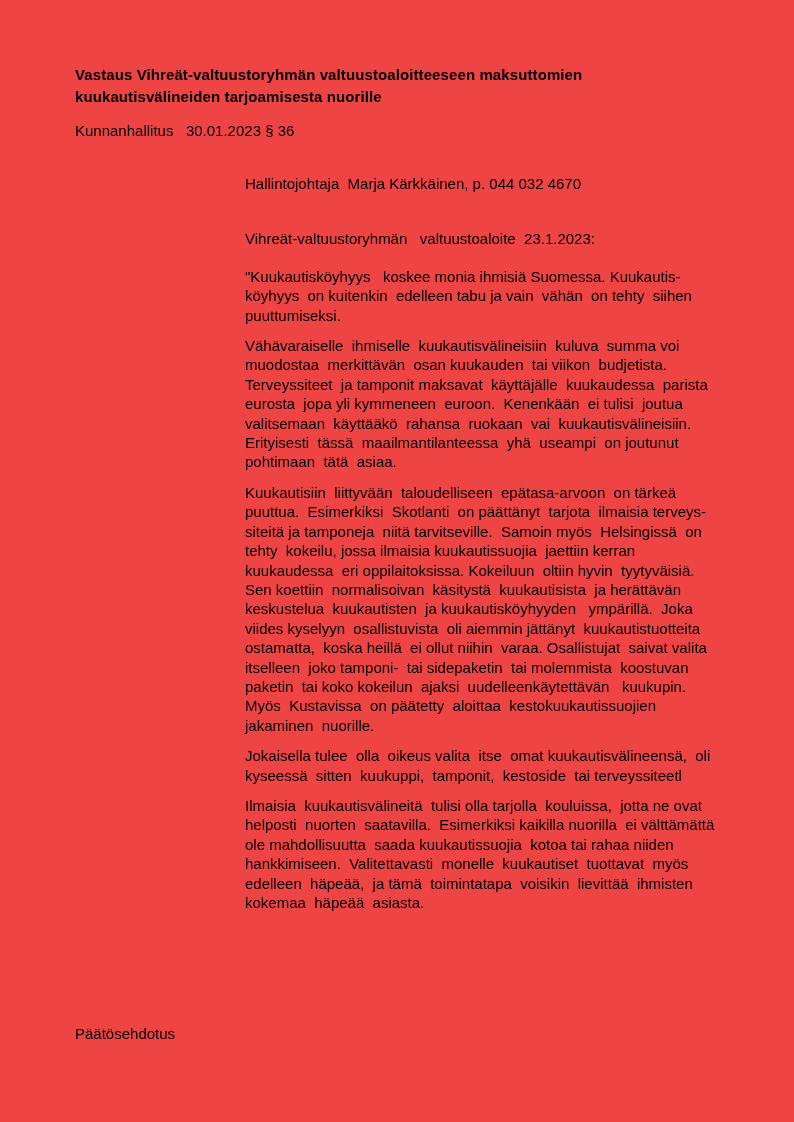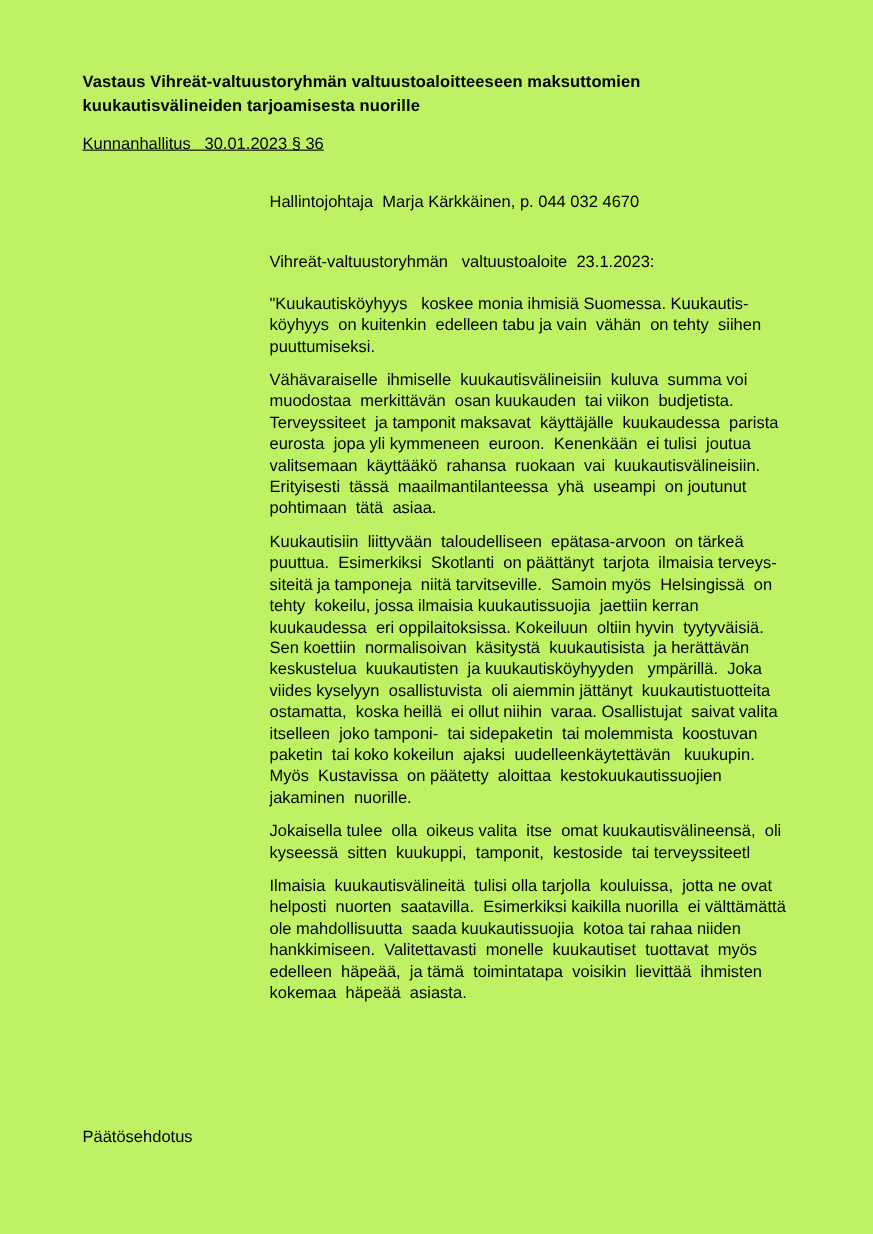--- a/index.html
+++ b/index.html
@@ -4,21 +4,21 @@
 <style>
   html, body {
     margin: 0;
     padding: 0;
     background: #ffffff;
   }
   .page {
     position: relative;
     width: 794px;
     height: 1122px;
-    background: #bef264;
+    background: #ef4444;
     font-family: "Liberation Sans", sans-serif;
     color: #000000;
     overflow: hidden;
   }
   .doc-title {
     position: absolute;
     left: 75px;
     top: 64px;
     margin: 0;
     font-size: 15px;
@@ -27,21 +27,20 @@
     white-space: pre;
     letter-spacing: 0.1px;
   }
   .committee-line {
     position: absolute;
     left: 75px;
     top: 121px;
     font-size: 15px;
     line-height: 20px;
     white-space: pre;
-    text-decoration: underline;
   }
   .content {
     position: absolute;
     left: 245px;
     top: 174px;
     width: 520px;
     font-size: 15px;
     line-height: 19.4px;
   }
   .content .line,

